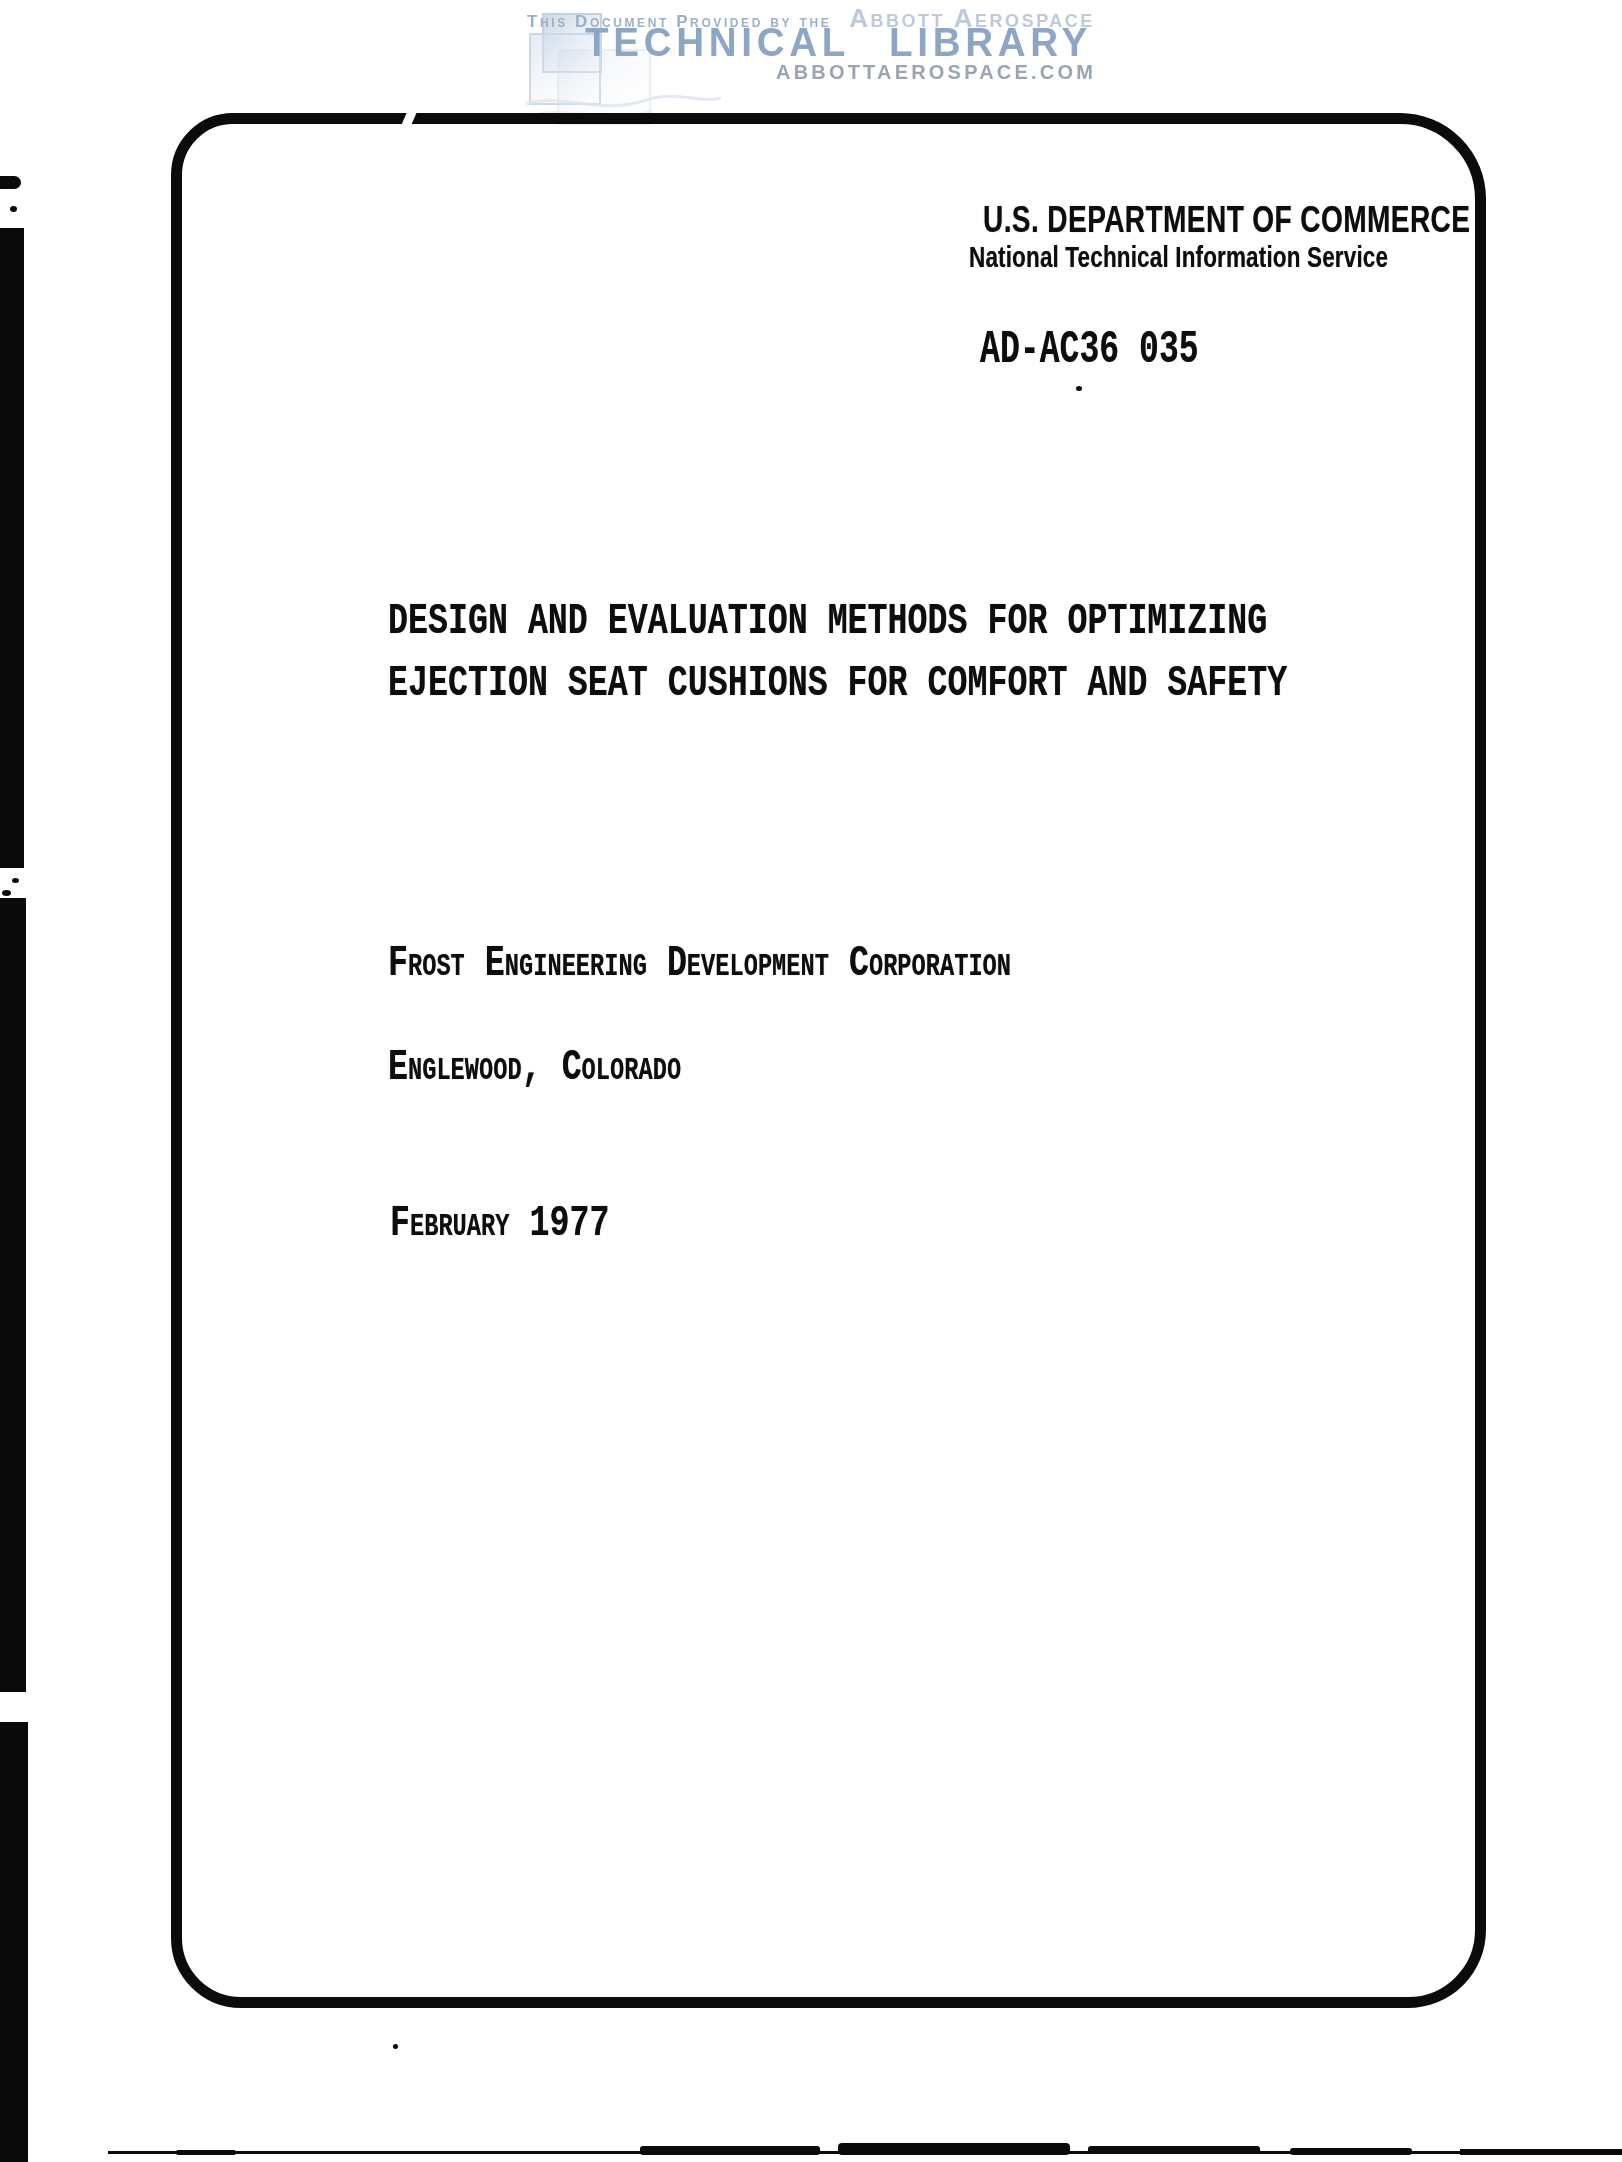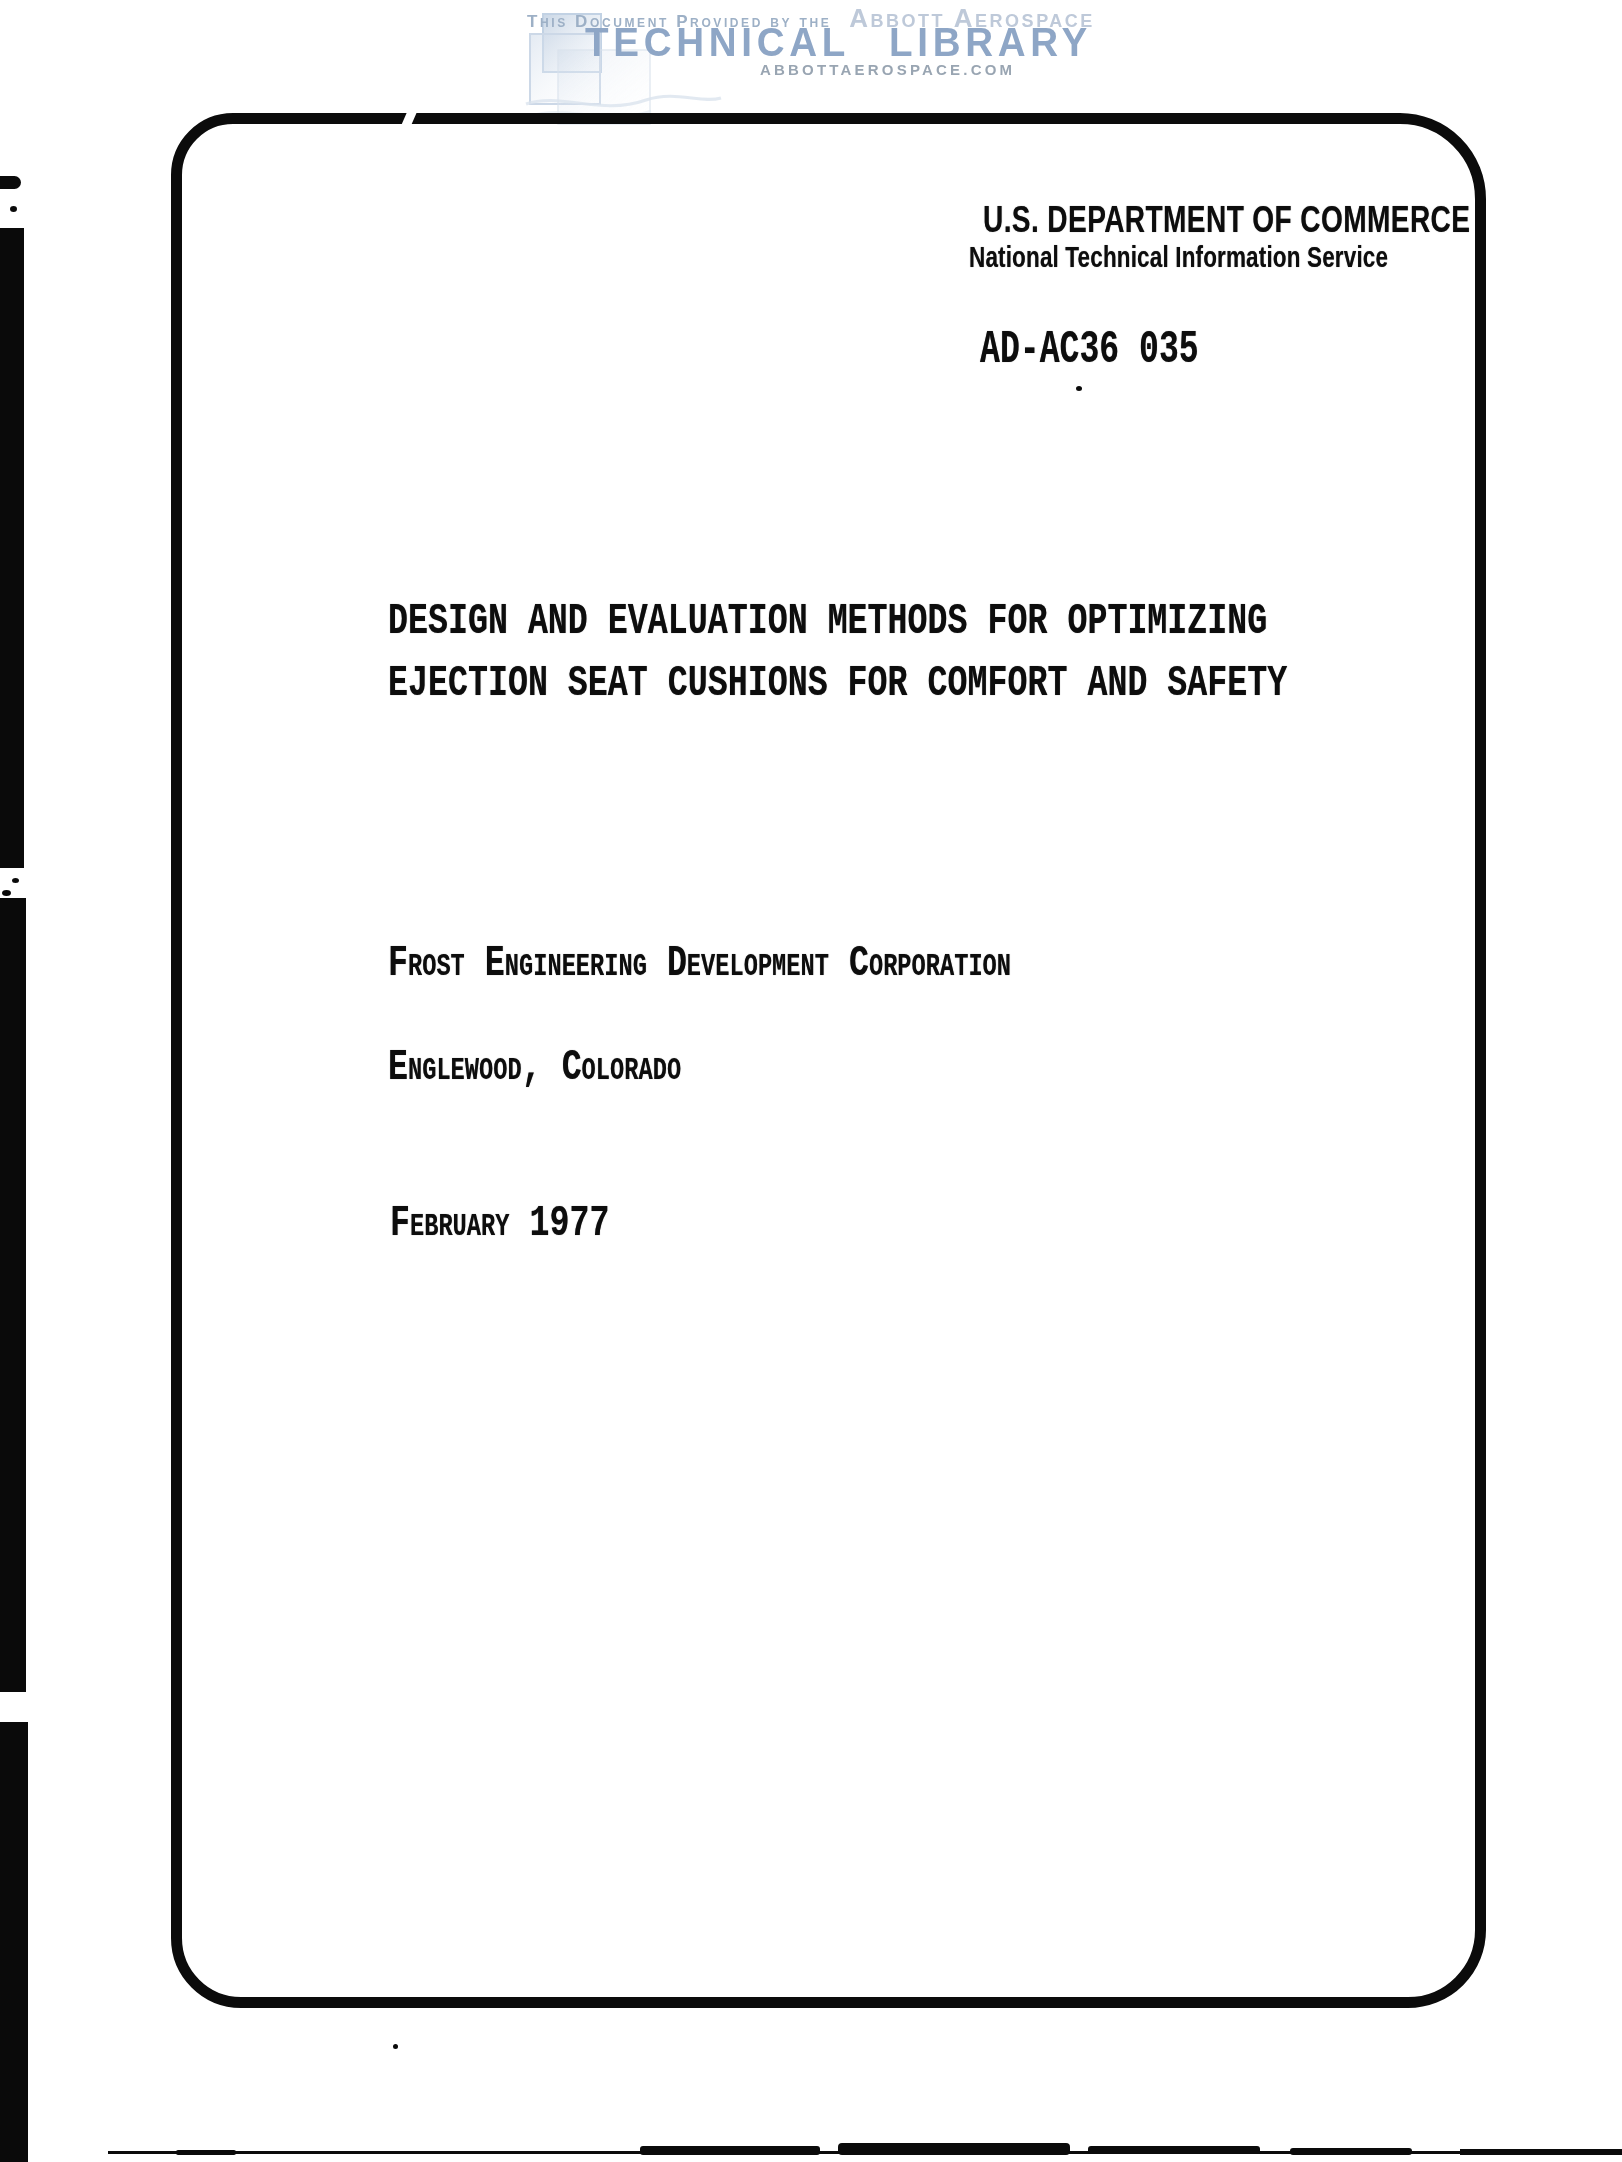--- a/index.html
+++ b/index.html
@@ -6,21 +6,21 @@
   .page{position:relative;width:1622px;height:2162px;background:#ffffff;overflow:hidden;
         font-family:"Liberation Sans",sans-serif;}
 
   
   .wm-logo{position:absolute;left:516px;top:8px;z-index:1;}
   .wm-line1{position:absolute;left:527px;top:3px;z-index:1;display:flex;align-items:baseline;gap:18px;white-space:nowrap;}
   .wm-provided{font-variant:small-caps;font-size:17px;letter-spacing:2.6px;color:#9db0c6;font-weight:600;}
   .wm-brand{font-variant:small-caps;font-size:26px;letter-spacing:2.5px;color:#bec9d9;font-weight:600;}
   .wm-title{position:absolute;left:585px;top:19px;z-index:1;font-size:41px;font-weight:600;
             letter-spacing:5px;word-spacing:26px;color:#8ea6c6;transform:scaleX(.94);transform-origin:left top;white-space:nowrap;}
-  .wm-site{position:absolute;left:760px;top:61px;z-index:1;font-size:15px;font-weight:600;
+  .wm-site{position:absolute;left:776px;top:61px;z-index:1;font-size:20px;font-weight:600;
            letter-spacing:3.2px;color:#99a5b2;white-space:nowrap;}
 
   
   .box{position:absolute;left:171px;top:113px;width:1315px;height:1895px;box-sizing:border-box;
        border:11px solid #0b0b0b;border-radius:62px 86px 78px 70px;z-index:2;background:transparent;}
   .border-break{position:absolute;left:404px;top:109px;width:9px;height:22px;background:#ffffff;
                 transform:rotate(24deg);z-index:3;}
 
   
   .ink{color:#0d0d0d;z-index:4;position:absolute;white-space:nowrap;transform-origin:left top;

